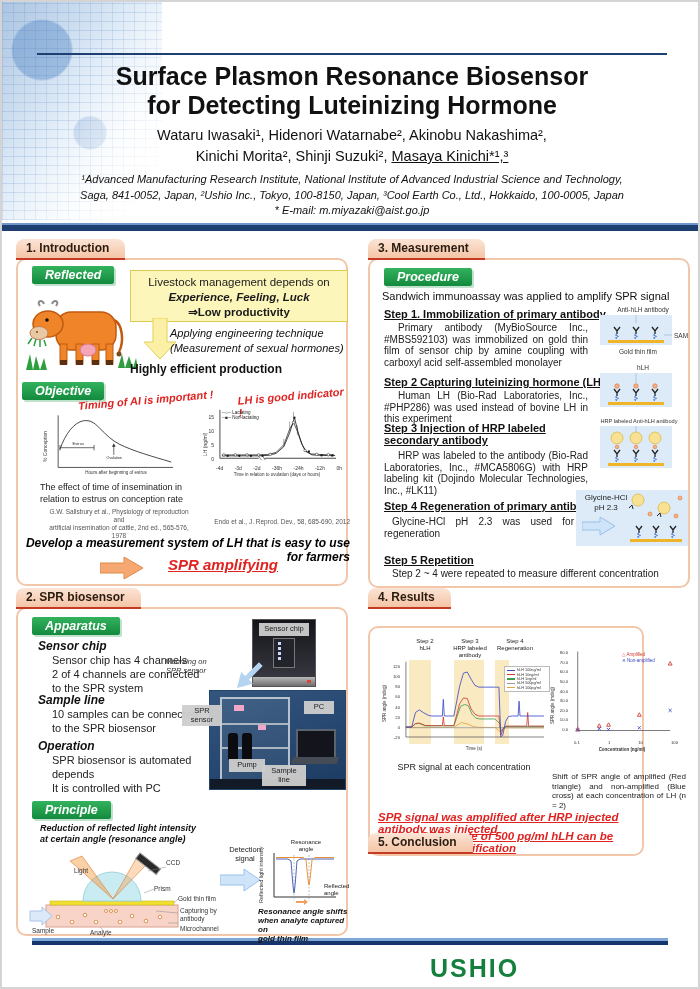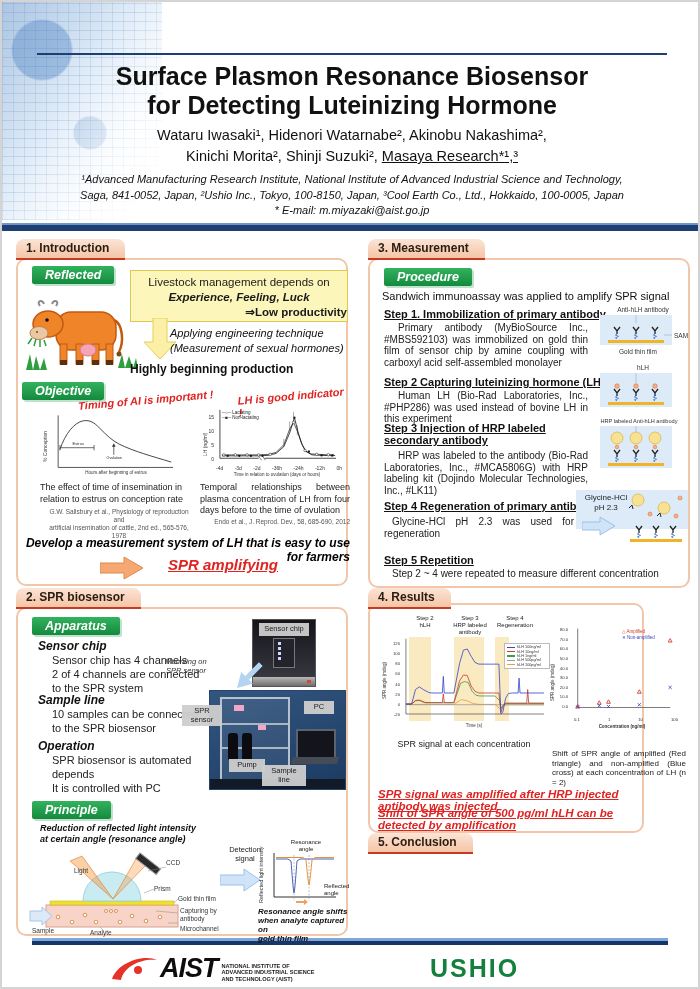--- a/index.html
+++ b/index.html
@@ -80,36 +80,36 @@
 <div class="poster">
 
   <div class="abs collage"></div>
   <div class="abs topline"></div>
   <div class="abs title">
     <div>Surface Plasmon Resonance Biosensor</div>
     <div>for Detecting Luteinizing Hormone</div>
   </div>
   <div class="abs authors">
     <div>Wataru Iwasaki¹, Hidenori Watarnabe², Akinobu Nakashima²,</div>
-    <div><span>Kinichi Morita², Shinji Suzuki², </span><span class="uline">Masaya Research*¹,³</span></div>
+    <div><span>Kinichi Morita², Shinji Suzuki², </span><span class="uline">Masaya Kinichi*¹,³</span></div>
   </div>
   <div class="abs affil">
     <div>¹Advanced Manufacturing Research Institute, National Institute of Advanced Industrial Science and Technology,</div>
     <div>Saga, 841-0052, Japan, ²Ushio Inc., Tokyo, 100-8150, Japan, ³Cool Earth Co., Ltd., Hokkaido, 100-0005, Japan</div>
     <div>* E-mail: m.miyazaki@aist.go.jp</div>
   </div>
   <div class="abs navband"></div>
 
   <div class="tab" style="left:14px;top:237px;">1. Introduction</div>
   <div class="panel" style="left:14px;top:256px;width:332px;height:328px;">
     <div class="glabel" style="left:14px;top:6px;">Reflected</div>
     <div class="abs ybox" style="left:112px;top:10px;width:218px;height:52px;">
       <div>Livestock management depends on</div>
       <div class="bi">Experience, Feeling, Luck</div>
-      <div style="font-weight:bold;text-align:right;">⇒Low productivity</div>
+      <div style="font-weight:bold;">⇒Low productivity</div>
     </div>
     <svg class="abs" style="left:8px;top:38px;" width="112" height="74" viewBox="0 0 112 74">
       <polygon points="0,72 4,56 7,72 10,58 14,72 18,60 21,72" fill="#2f9e3f"></polygon>
       <polygon points="92,70 96,56 99,70 103,58 107,70 110,60 112,70" fill="#2f9e3f"></polygon>
       <path d="M88,22 C97,26 98,44 93,54" stroke="#c05a10" stroke-width="2.5" fill="none"></path>
       <circle cx="93" cy="56" r="2.5" fill="#7a4a18"></circle>
       <rect x="30" y="14" width="60" height="38" rx="15" fill="#f08428" stroke="#c05a10" stroke-width="1.5"></rect>
       <rect x="34" y="46" width="7" height="20" fill="#f08428" stroke="#c05a10"></rect>
       <rect x="50" y="46" width="7" height="20" fill="#f08428" stroke="#c05a10"></rect>
       <rect x="66" y="46" width="7" height="20" fill="#f08428" stroke="#c05a10"></rect>
@@ -126,21 +126,21 @@
       <circle cx="21" cy="22" r="1.8" fill="#111"></circle>
       <path d="M6,40 l-4,6 M10,41 l-2,7 M14,42 l0,7 M18,42 l2,6" stroke="#2f9e3f" stroke-width="1.5"></path>
     </svg>
     <svg class="abs" style="left:124px;top:58px;" width="36" height="42" viewBox="0 0 36 42">
       <polygon points="11,0 25,0 25,24 34,24 18,41 2,24 11,24" fill="#fbf0a6" stroke="#e3d257"></polygon>
     </svg>
     <div class="abs" style="left:152px;top:66px;width:178px;font-style:italic;font-size:11px;line-height:15px;color:#111;">
       <div>Applying engineering technique</div>
       <div>(Measurement of sexual hormones)</div>
     </div>
-    <div class="abs" style="left:112px;top:102px;font-size:12px;font-weight:bold;color:#111;">Highly beginning production</div>
+    <div class="abs" style="left:112px;top:102px;font-size:12px;font-weight:bold;color:#111;">Highly efficient production</div>
     <div class="glabel" style="left:4px;top:122px;">Objective</div>
     <div class="abs bi red" style="left:60px;top:134px;font-size:11px;transform:rotate(-5deg);">Timing of AI is important !</div>
     <div class="abs bi red" style="left:220px;top:130px;font-size:11px;transform:rotate(-5deg);">LH is good indicator !</div>
 
     <div class="chart" style="left:20px;top:150px;width:148px;height:70px;">
       <svg width="148" height="70" viewBox="0 0 148 78">
         <path d="M14,6 L14,64 L142,64" stroke="#444" stroke-width="1" fill="none"></path>
         <path d="M16,44 C22,26 32,14 42,12 C50,11 54,14 60,20 C68,28 74,34 82,38 C98,46 120,52 140,58" stroke="#333" stroke-width="1" fill="none"></path>
         <path d="M16,42 L54,42 M16,39 L16,45 M54,39 L54,45" stroke="#333" stroke-width="0.8" fill="none"></path>
         <path d="M76,50 L76,40" stroke="#333" stroke-width="0.8"></path>
@@ -202,21 +202,20 @@
           <span class="ticklbl">-12h</span>
           <span class="ticklbl">0h</span>
         </div>
       <div class="abs" style="left:10px;top:66px;width:134px;text-align:center;font-size:4.5px;color:#333;">Time in relation to ovulation (days or hours)</div>
     </div>
 
     <div class="abs cap" style="left:22px;top:222px;width:150px;"><span class="pre">The effect of time of insemination in
 relation to estrus on conception rate</span></div>
     <div class="abs cite" style="left:26px;top:248px;width:150px;text-align:center;"><span class="pre">G.W. Salisbury et al., Physiology of reproduction and
 artificial insemination of cattle, 2nd ed., 565-576, 1978</span></div>
-    <div class="abs cap" style="left:182px;top:222px;width:150px;text-align:justify;">Temporal relationships between plasma concentration of LH from four days before to the time of ovulation</div>
     <div class="abs cite" style="left:182px;top:258px;width:150px;text-align:right;">Endo et al., J. Reprod. Dev., 58, 685-690, 2012</div>
 
     <div class="abs bi" style="left:0;top:276px;width:332px;text-align:right;font-size:12px;color:#000000;">Develop a measurement system of LH that is easy to use for farmers</div>
     <svg class="abs" style="left:82px;top:296px;" width="44" height="24" viewBox="0 0 44 24">
       <polygon points="0,7 24,7 24,1 43,12 24,23 24,17 0,17" fill="#f5a871" stroke="#e08a4a"></polygon>
     </svg>
     <div class="abs bi red uline" style="left:150px;top:296px;font-size:15px;">SPR amplifying</div>
   </div>
 
   <div class="tab" style="left:366px;top:237px;">3. Measurement</div>
@@ -276,21 +275,21 @@
           <circle cx="55" cy="21" r="1.8" fill="#f5b08a" stroke="#e07840" stroke-width="0.6"></circle>
           <circle cx="17" cy="12" r="6" fill="#f9e193" stroke="#d9b94a" stroke-width="0.8"></circle>
           <circle cx="36" cy="12" r="6" fill="#f9e193" stroke="#d9b94a" stroke-width="0.8"></circle>
           <circle cx="55" cy="12" r="6" fill="#f9e193" stroke="#d9b94a" stroke-width="0.8"></circle>
         </svg>
       </div>
     </div>
 
     <div class="abs steptitle" style="left:14px;top:240px;">Step 4 Regeneration of primary antibody</div>
     <div class="abs stepbody" style="left:14px;top:256px;width:190px;text-indent:8px;">Glycine-HCl pH 2.3 was used for regeneration</div>
-    <div class="sbox" style="left:206px;top:230px;width:112px;height:39px;">
+    <div class="sbox" style="left:206px;top:230px;width:112px;height:56px;">
       <div class="abs pre" style="left:4px;top:3px;font-size:8px;line-height:9.5px;color:#222;text-align:center;width:52px;">Glycine-HCl
 pH 2.3</div>
       <svg class="abs" style="left:6px;top:26px;" width="34" height="20" viewBox="0 0 34 20">
         <polygon points="0,6 18,6 18,1 33,10 18,19 18,14 0,14" fill="#cfe4f8" stroke="#9cc0ea"></polygon>
       </svg>
       <svg class="abs" style="left:44px;top:2px;" width="66" height="52" viewBox="0 0 66 52">
         <rect x="10" y="47" width="52" height="3" fill="#f0b429"></rect>
         <use href="#ab" x="14" y="33" width="10" height="14"></use>
           <use href="#ab" x="31" y="33" width="10" height="14"></use>
           <use href="#ab" x="48" y="33" width="10" height="14"></use>
@@ -431,21 +430,21 @@
       <div class="ylab" style="left:-4px;top:62px;font-size:5.5px;">Reflected light intensity</div>
       <div class="abs pre" style="left:62px;top:42px;font-size:6px;line-height:6.5px;color:#222;">Reflected
 angle</div>
     </div>
     <div class="abs bi pre" style="left:240px;top:298px;width:92px;font-size:8px;line-height:9px;color:#111;">Resonance angle shifts
 when analyte captured on
 gold thin film</div>
   </div>
 
   <div class="tab" style="left:366px;top:586px;">4. Results</div>
-  <div class="panel" style="left:366px;top:601px;width:276px;height:230px;">
+  <div class="panel" style="left:366px;top:624px;width:276px;height:230px;">
 
     <div class="chart" style="left:10px;top:8px;width:168px;height:128px;">
       <div class="abs pre" style="left:28px;top:2px;width:34px;font-size:6px;line-height:6.8px;text-align:center;color:#222;">Step 2
 hLH</div>
       <div class="abs pre" style="left:66px;top:2px;width:48px;font-size:6px;line-height:6.8px;text-align:center;color:#222;">Step 3
 HRP labeled
 antibody</div>
       <div class="abs pre" style="left:112px;top:2px;width:46px;font-size:6px;line-height:6.8px;text-align:center;color:#222;">Step 4
 Regeneration</div>
       <div class="ylab" style="left:2px;top:86px;font-size:4.5px;">SPR angle (mdeg)</div>
@@ -542,25 +541,15 @@
     </div>
     <div class="abs" style="left:182px;top:144px;width:134px;font-size:8px;line-height:9.5px;text-align:justify;color:#222;">Shift of SPR angle of amplified (Red triangle) and non-amplified (Blue cross) at each concentration of LH (n = 2)</div>
 
     <div class="finding" style="left:8px;top:183px;">SPR signal was amplified after HRP injected antibody was injected</div>
     <div class="finding" style="left:8px;top:202px;">Shift of SPR angle of 500 pg/ml hLH can be detected by amplification</div>
   </div>
 
   <div class="tab" style="left:366px;top:831px;">5. Conclusion</div>
 
   <div class="abs botline"></div>
-  <div class="abs" style="left:108px;top:950px;display:flex;align-items:center;">
-    <svg width="50" height="32" viewBox="0 0 50 32">
-      <path d="M2,27 C8,9 36,2 47,8 C32,6 14,14 11,28 Z" fill="#e6332a"></path>
-      <circle cx="28" cy="18" r="4" fill="#e6332a"></circle>
-    </svg>
-    <span class="aistname">AIST</span>
-    <span class="aistsub pre">NATIONAL INSTITUTE OF
-ADVANCED INDUSTRIAL SCIENCE
-AND TECHNOLOGY (AIST)</span>
-  </div>
   <div class="abs ushio" style="left:428px;top:952px;">USHIO</div>
 
 </div>
 
 </body></html>

